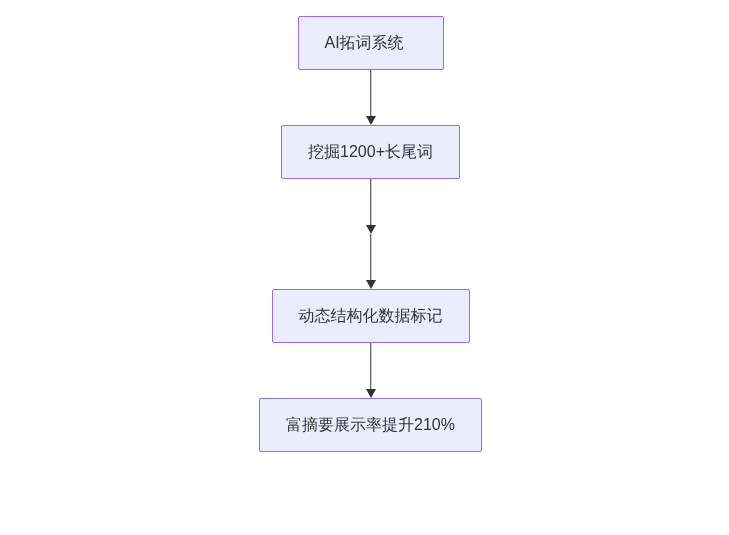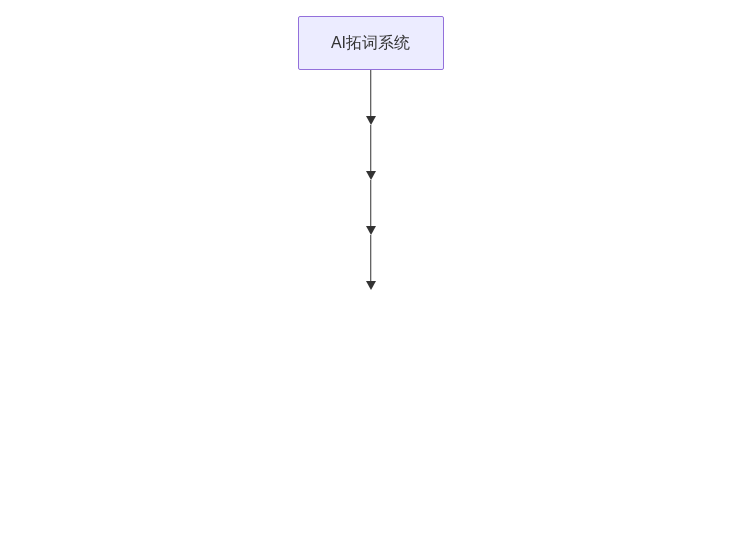--- a/index.html
+++ b/index.html
@@ -18,21 +18,21 @@
     display: flex;
     flex-direction: column;
     align-items: center;
   }
   .node {
     height: 54px;
     min-width: 146px;
     padding: 0 26px;
     display: flex;
     align-items: center;
-    justify-content: center;
+    justify-content: flex-start;
     background: #ECECFF;
     border: 1px solid #9370DB;
     border-radius: 2px;
     color: #333333;
     font-size: 16px;
     white-space: nowrap;
     text-align: center;
   }
   .edge {
     position: relative;
@@ -68,32 +68,41 @@
 
   <div class="node">
     <span>AI拓词系统</span>
   </div>
 
   <div class="edge">
     <span class="line"></span>
     <span class="head"></span>
   </div>
 
+  <div class="node">
+    <span>挖掘1200+长尾词</span>
+  </div>
 
   <div class="edge">
     <span class="line"></span>
     <span class="head"></span>
   </div>
 
 
   <div class="edge">
     <span class="line"></span>
     <span class="head"></span>
   </div>
 
+  <div class="node">
+    <span>动态结构化数据标记</span>
+  </div>
 
   <div class="edge">
     <span class="line"></span>
     <span class="head"></span>
   </div>
 
+  <div class="node">
+    <span>富摘要展示率提升210%</span>
+  </div>
 
 </div>
 
 </body></html>

